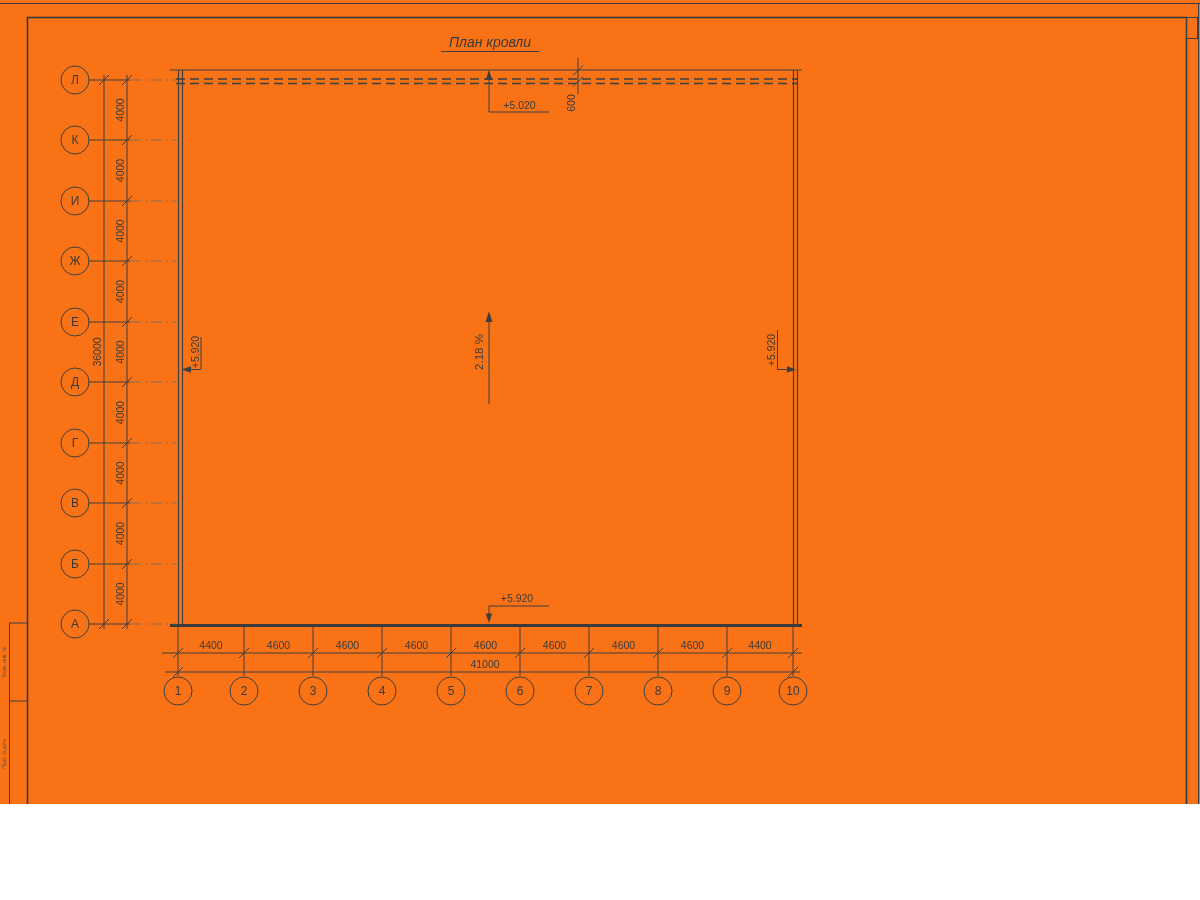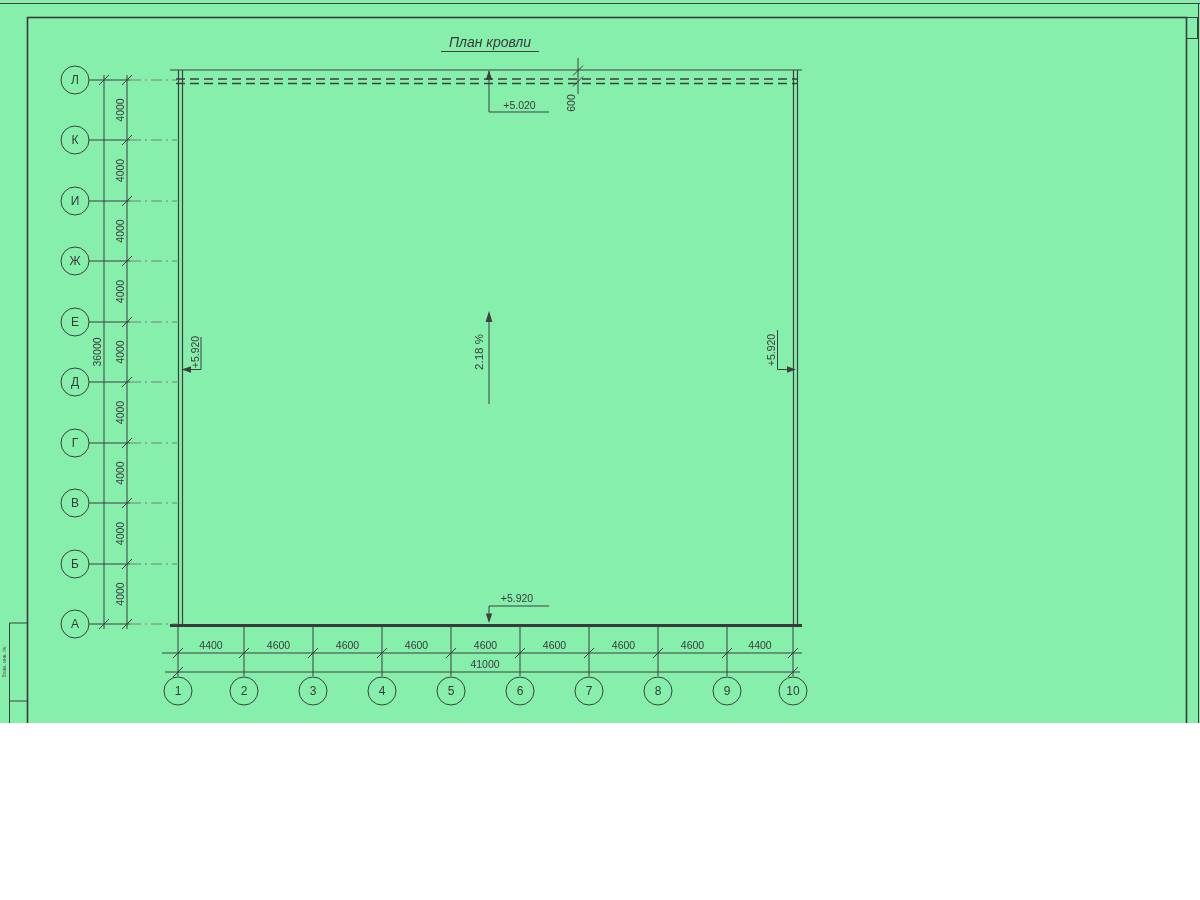--- a/index.html
+++ b/index.html
@@ -1,16 +1,16 @@
 <!DOCTYPE html>
 <html><head>
 <meta charset="utf-8">
 <style>
   html,body{margin:0;padding:0;background:#ffffff;}
-  .sheet{position:relative;width:1200px;height:723px;background:#86efac;overflow:hidden;
+  .sheet{position:relative;width:1200px;height:804px;background:#f97316;overflow:hidden;
          font-family:"Liberation Sans", sans-serif;}
   svg{display:block;}
   
   .ln   {stroke:#3f3f3f;stroke-width:1;fill:none;}
   .ln12 {stroke:#3f3f3f;stroke-width:1.2;fill:none;}
   .ln16 {stroke:#3a3a3a;stroke-width:1.6;fill:none;}
   .thk  {stroke:#3a3a3a;stroke-width:3;fill:none;}
   .thin {stroke:#8a8a8a;stroke-width:0.8;fill:none;}
   .dashp{stroke:#3f3f3f;stroke-width:1.3;fill:none;stroke-dasharray:9 5;}
   .dadot{stroke:#6a6a6a;stroke-width:0.8;fill:none;stroke-dasharray:11 4 2 4;}

